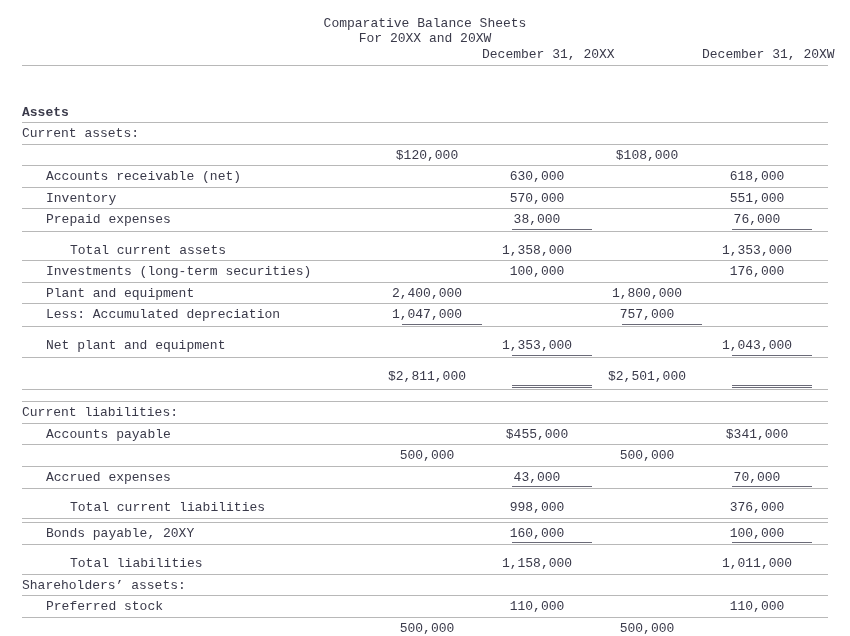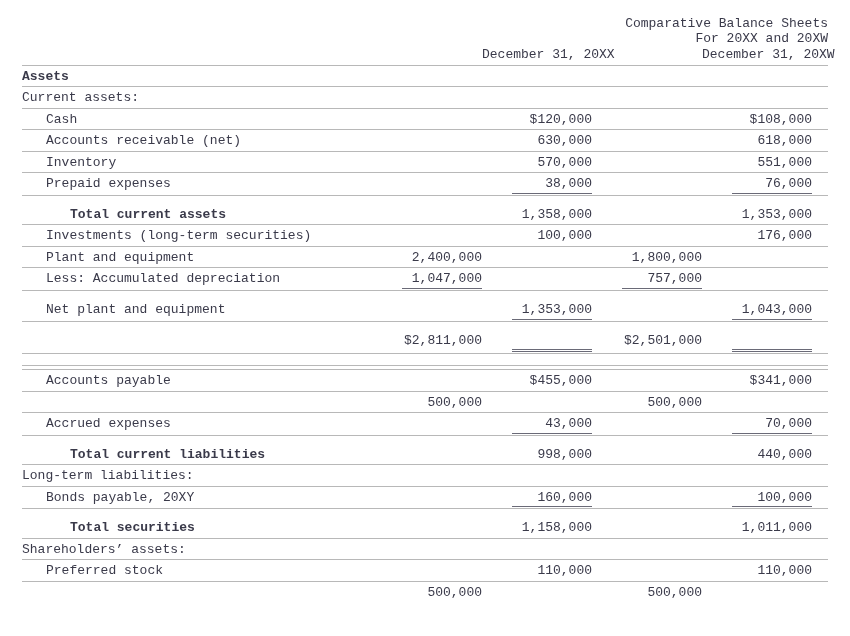--- a/index.html
+++ b/index.html
@@ -5,31 +5,31 @@
   body {
     margin: 0;
     padding: 16px 22px;
     background: #fff;
     font-family: "Consolas", "Courier New", monospace;
     font-size: 13px;
     color: #3a3a4a;
     width: 850px;
     box-sizing: border-box;
   }
-  .center { text-align: right; }
-  .bold { font-weight: bold; }
+  .center { text-align: center; }
+  .bold { font-weight: bold; margin-top: 36px; }
   .row {
     display: grid;
     grid-template-columns: 350px 110px 110px 110px 110px;
     line-height: 1.35;
   }
   .row > div { white-space: pre; }
-  .c-b1, .c-b2, .c-b3, .c-b4 { text-align: right; }
+  .c-b1, .c-b2, .c-b3, .c-b4 { text-align: center; }
   .indent1 { padding-left: 24px; }
-  .indent2 { padding-left: 48px; font-weight: bold; }
+  .indent2 { padding-left: 48px; }
   .rule {
     border-bottom: 1px solid #b8b8b8;
     margin: 1px 0 2px 0;
     height: 0;
   }
   .cellline {
     border-bottom: 1px solid #6a6a77;
     margin-left: 30px;
   }
   .celldbl {
@@ -65,21 +65,20 @@
 <div class="row">
     <div>Current assets:</div>
     <div></div>
     <div></div>
     <div></div>
     <div></div>
   </div>
 <div class="rule"></div>
 
 <div class="row">
-  <div class="indent1">Cash</div>
   <div class="c-b1"></div>
     <div class="c-b2">$120,000</div>
   <div class="c-b3"></div>
     <div class="c-b4">$108,000</div>
 </div>
 <div class="rule"></div>
 
 <div class="row">
   <div class="indent1">Accounts receivable (net)</div>
   <div></div>
@@ -194,20 +193,21 @@
 <div class="spacer"></div>
 
 <div class="row">
     <div></div>
     <div></div>
     <div></div>
     <div></div>
   </div>
 <div class="rule"></div>
 <div class="row">
+    <div>Current liabilities:</div>
     <div></div>
     <div></div>
     <div></div>
     <div></div>
   </div>
 <div class="rule"></div>
 
 <div class="row">
   <div class="indent1">Accounts payable</div>
   <div></div>
@@ -240,26 +240,25 @@
     <div><div class="cellline"></div></div>
 </div>
 <div class="rule"></div>
 
 <div class="spacer"></div>
 <div class="row">
   <div class="indent2">Total current liabilities</div>
   <div></div>
     <div class="c-b2">998,000</div>
   <div></div>
-    <div class="c-b4">440,000</div>
-</div>
-<div class="rule"></div>
-
-<div class="row">
-    <div>Long-term liabilities:</div>
+    <div class="c-b4">376,000</div>
+</div>
+<div class="rule"></div>
+
+<div class="row">
     <div></div>
     <div></div>
     <div></div>
     <div></div>
   </div>
 <div class="rule"></div>
 
 <div class="row">
   <div class="indent1">Bonds payable, 20XY</div>
   <div></div>
@@ -271,21 +270,21 @@
   <div></div>
     <div></div>
     <div><div class="cellline"></div></div>
     <div></div>
     <div><div class="cellline"></div></div>
 </div>
 <div class="rule"></div>
 
 <div class="spacer"></div>
 <div class="row">
-  <div class="indent2">Total securities</div>
+  <div class="indent2">Total liabilities</div>
   <div></div>
     <div class="c-b2">1,158,000</div>
   <div></div>
     <div class="c-b4">1,011,000</div>
 </div>
 <div class="rule"></div>
 
 <div class="row">
     <div>Shareholders’ assets:</div>
     <div></div>

